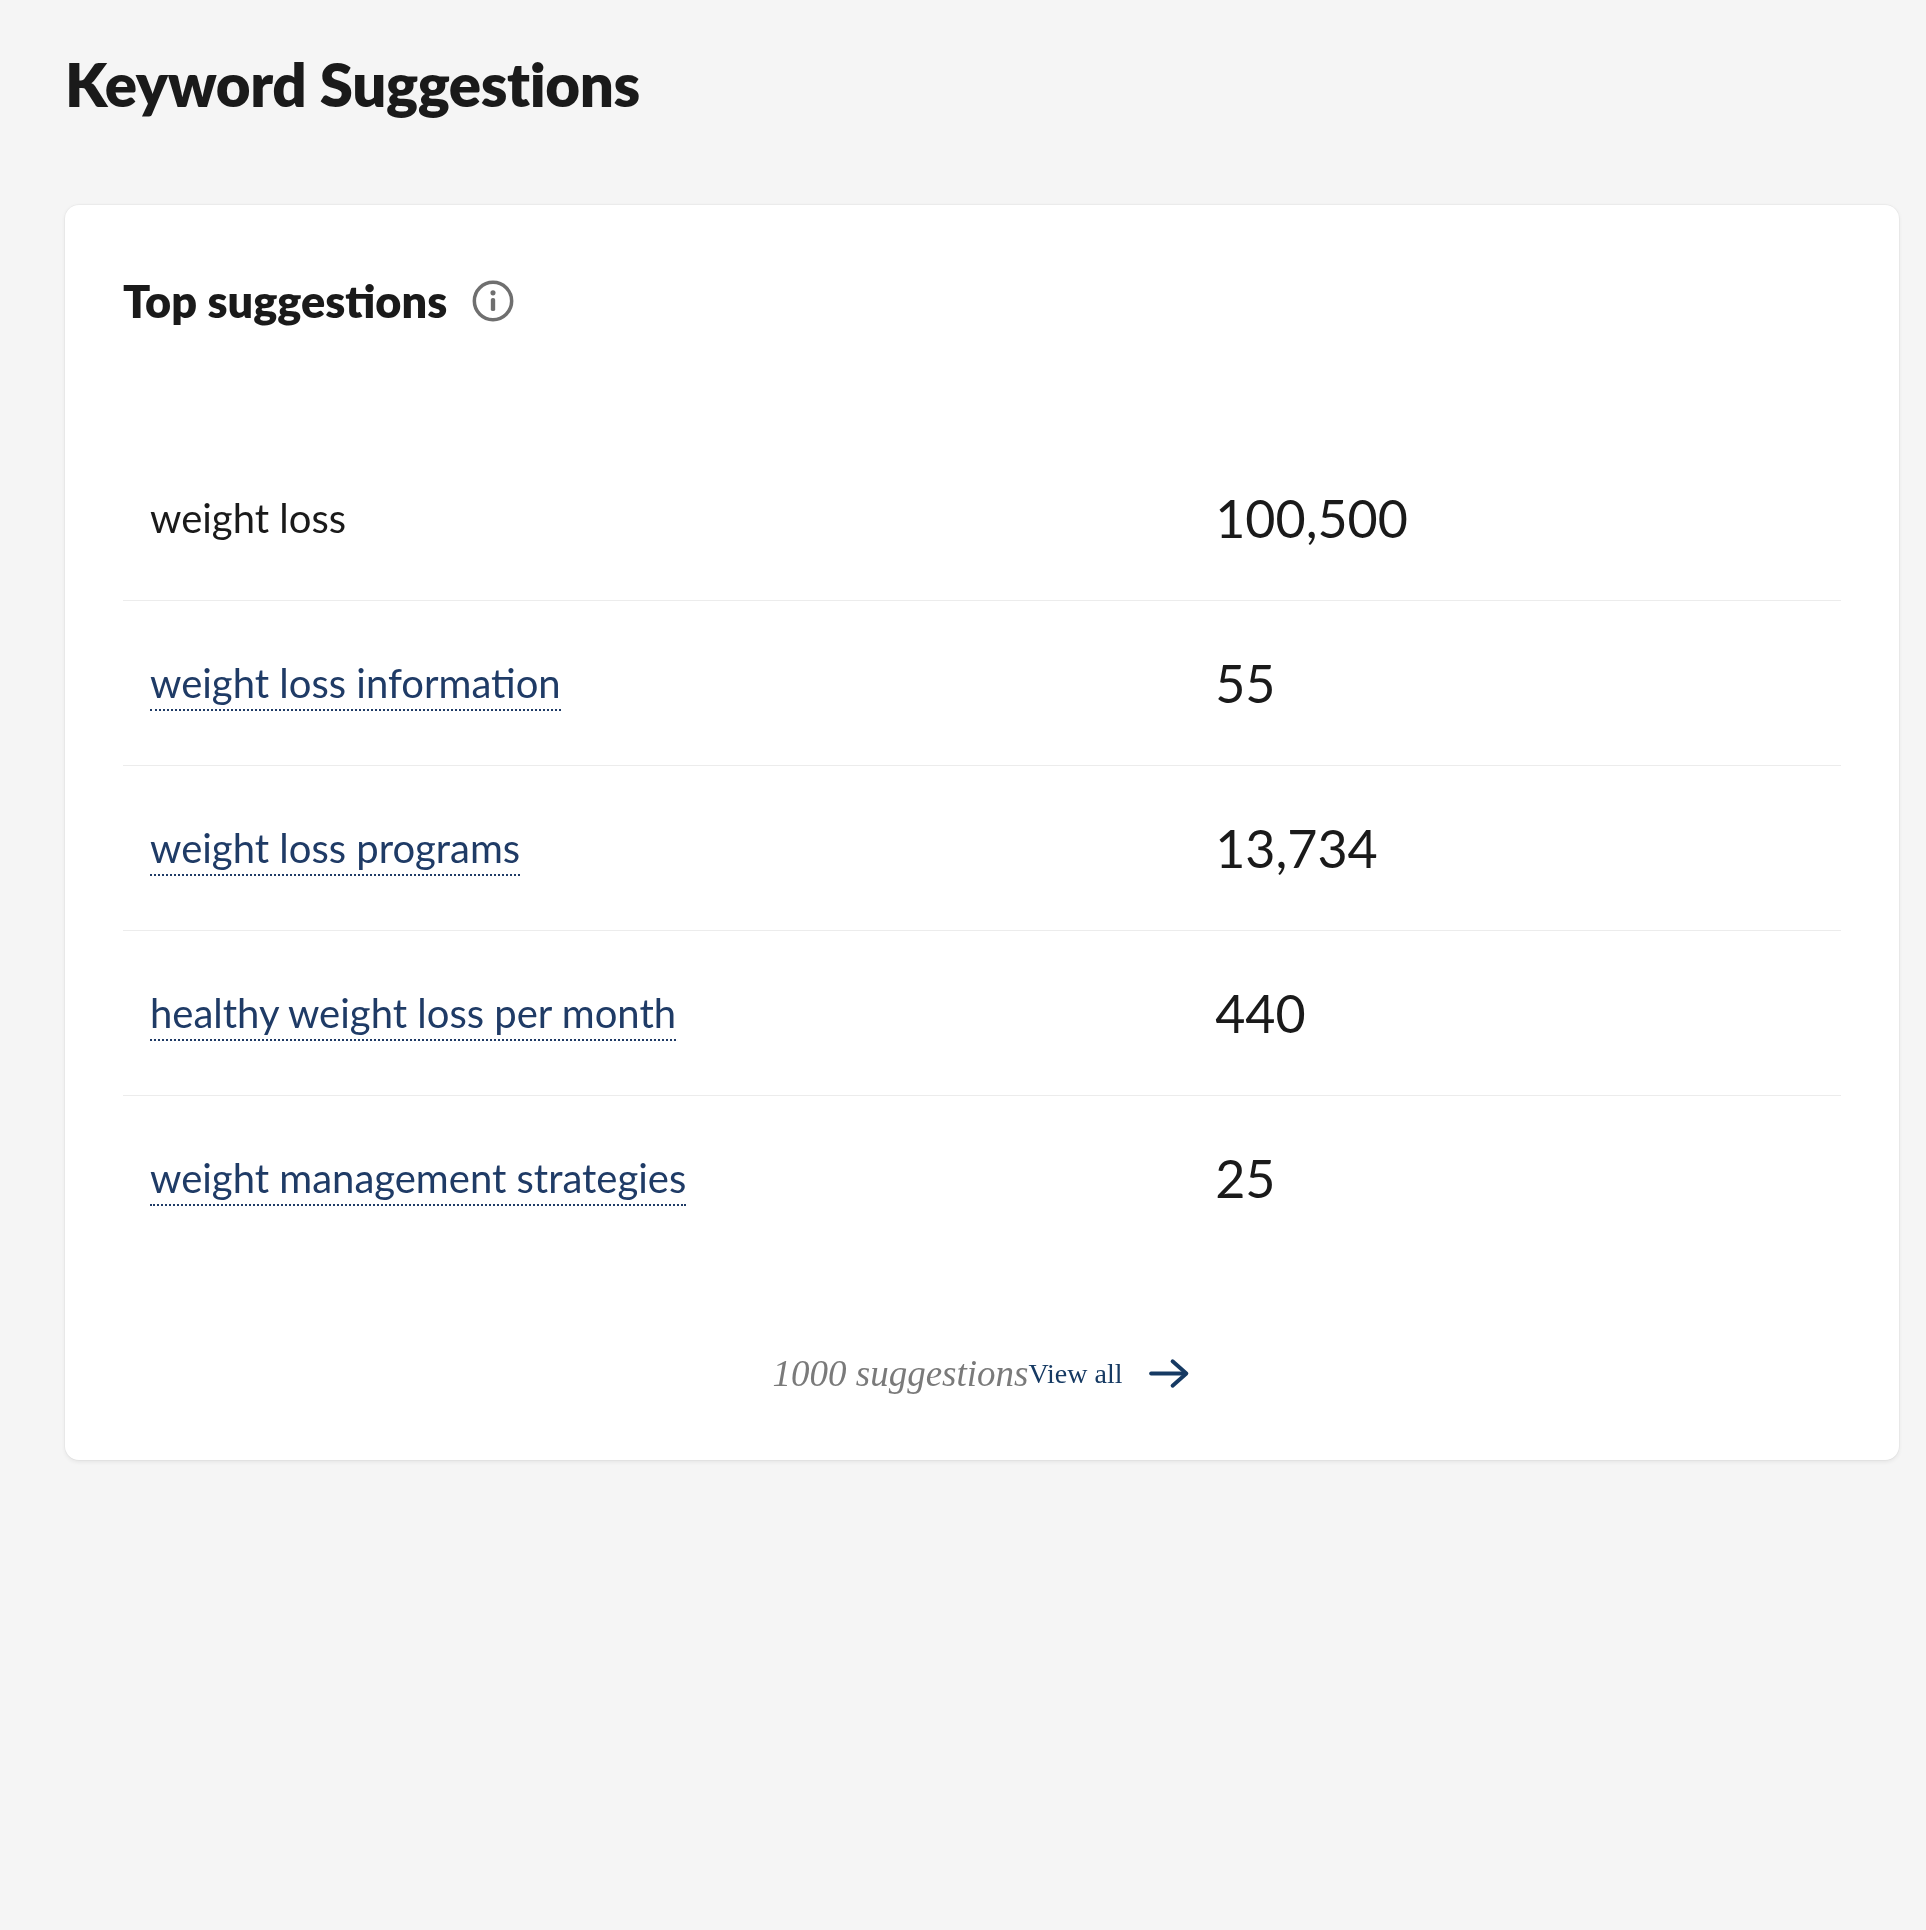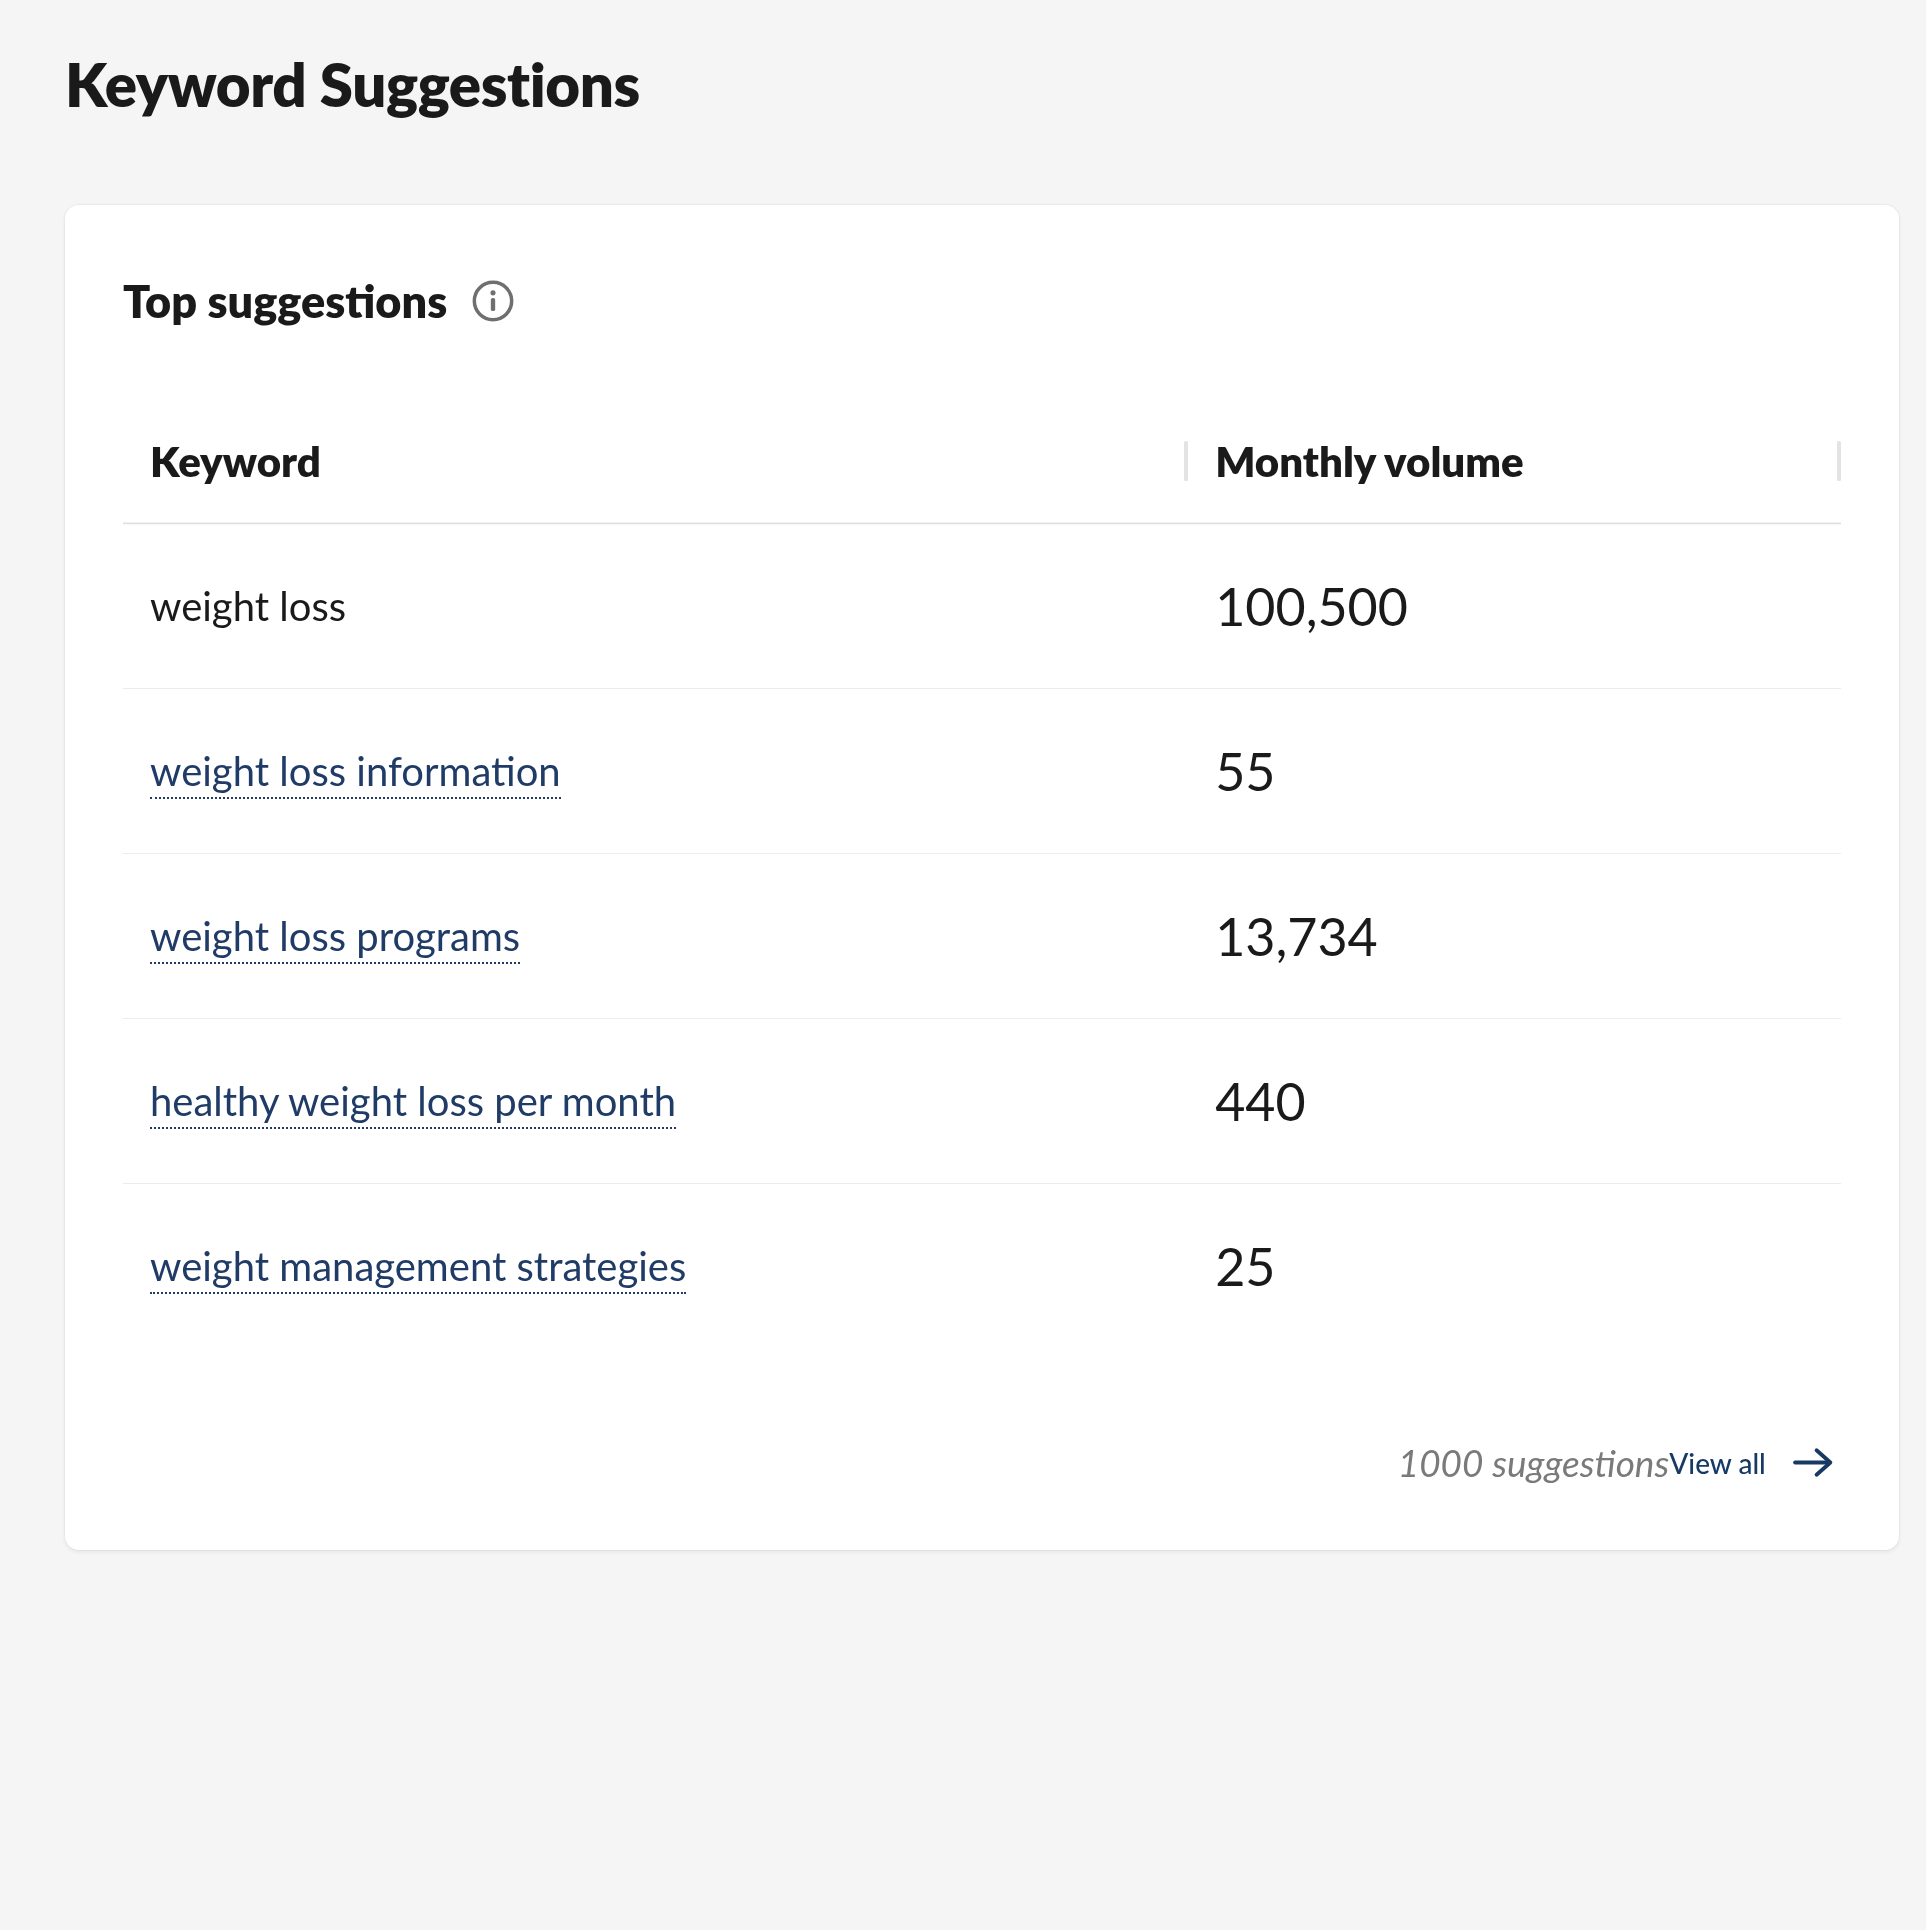--- a/index.html
+++ b/index.html
@@ -114,23 +114,24 @@
   }
   .vol {
     font-size: 52px;
     font-weight: 400;
     color: #1a1a1a;
   }
 
   .card-footer {
     display: flex;
     align-items: center;
-    justify-content: flex-end;
+    justify-content: center;
     margin-top: 92px;
     padding: 0 6.2px;
+    font-family: Liberation Serif, serif;
   }
   .footer-count {
     font-size: 37px;
     font-style: italic;
     color: #7a7a7a;
   }
   .view-all {
     display: inline-flex;
     align-items: center;
     gap: 26px;
@@ -157,30 +158,20 @@
         <svg width="42" height="42" viewBox="0 0 54 54" fill="none">
           <circle cx="27" cy="27" r="24" stroke="#6f6f6f" stroke-width="4.5" fill="none"></circle>
           <circle cx="27" cy="16.5" r="3.3" fill="#6f6f6f"></circle>
           <rect x="24.2" y="23" width="5.6" height="17" rx="2.5" fill="#6f6f6f"></rect>
         </svg>
       </span>
     </div>
 
     <div class="table">
 
-      <div class="thead-row">
-        <div class="col-keyword">
-          <span>Keyword</span>
-          <span class="col-sep"></span>
-        </div>
-        <div class="col-volume">
-          <span>Monthly volume</span>
-          <span class="col-sep"></span>
-        </div>
-      </div>
 
       <div class="tbody-row">
         <div class="col-keyword">
           <span class="kw-plain">weight loss</span>
         </div>
         <div class="col-volume">
           <span class="vol">100,500</span>
         </div>
       </div>
 

